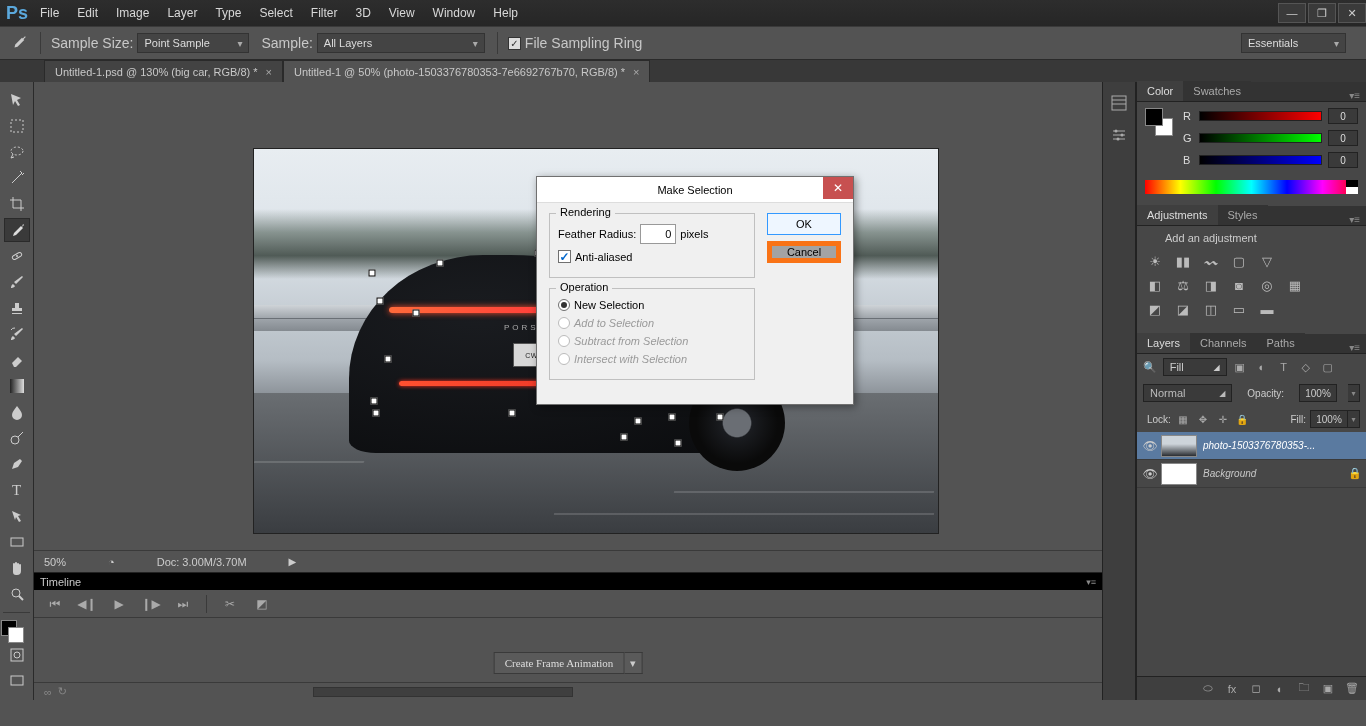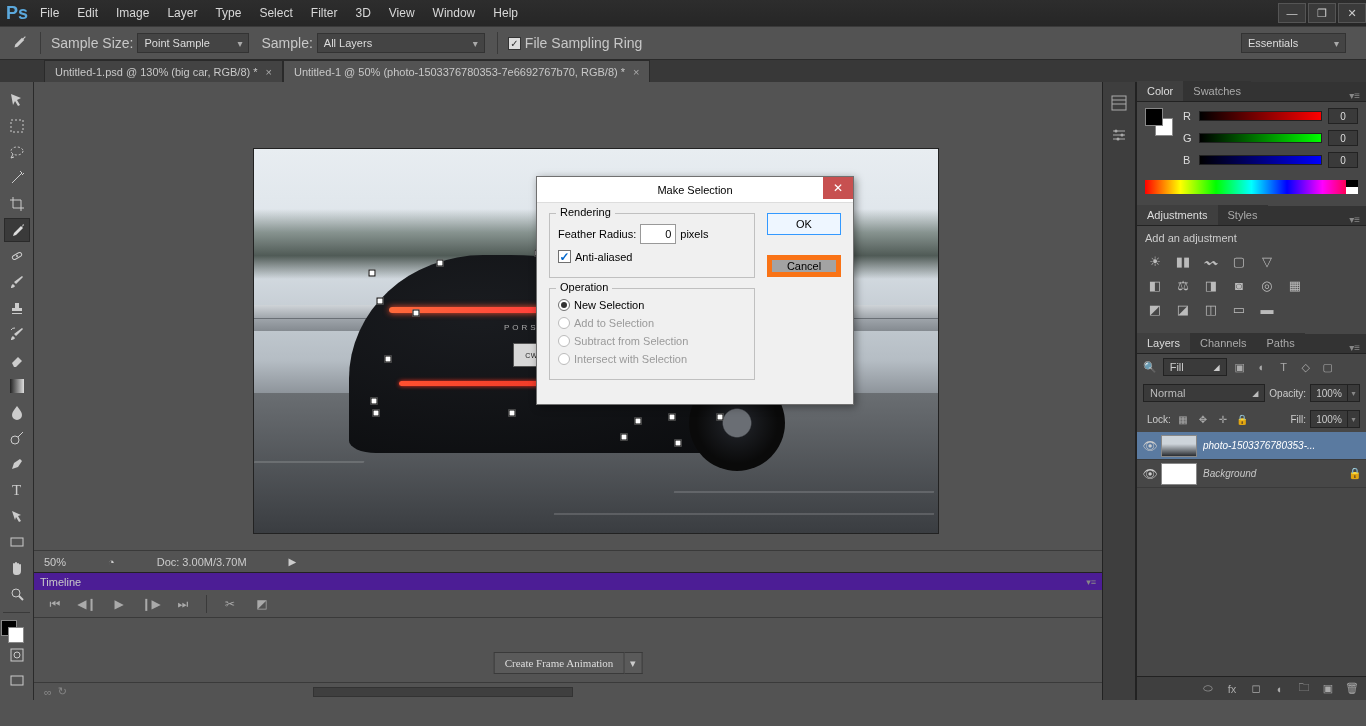--- a/index.html
+++ b/index.html
@@ -62,21 +62,21 @@
 .sl3{bottom:18px;left:300px;width:380px;transform:skewX(-8deg);}
 
 
 .handle { position:absolute; width:7px; height:7px; background:#fff; border:1px solid #000; transform:translate(-50%,-50%);}
 
 
 .status { height:22px; background:#535353; border-top:1px solid #3a3a3a; display:flex; align-items:center; color:#ccc; padding-left:10px; gap:42px;}
 .status .arrow-r { font-size:10px;}
 
 
-.timeline-header { height:18px; background:#4c1d95; border-top:1px solid #222; display:flex; align-items:center; padding-left:6px; color:#c8c8c8; font-size:11px;}
+.timeline-header { height:18px; background:#000000; border-top:1px solid #222; display:flex; align-items:center; padding-left:6px; color:#c8c8c8; font-size:11px;}
 .timeline-header .grip { margin-left:auto; margin-right:6px; font-size:9px; color:#888;}
 .timeline-body { height:110px; background:#535353; position:relative;}
 .tl-controls { display:flex; align-items:center; height:28px; gap:10px; padding-left:10px; border-bottom:1px solid #3a3a3a;}
 .tl-controls .c { width:22px; height:18px; display:flex; align-items:center; justify-content:center; color:#aaa; font-size:12px;}
 .tl-controls .csep { width:1px; height:18px; background:#3a3a3a; margin:0 2px;}
 .frame-btn-wrap { position:absolute; left:50%; top:62px; transform:translateX(-50%); display:flex;}
 .frame-btn { background:#5a5a5a; border:1px solid #3a3a3a; padding:4px 10px; color:#ddd; font-size:11px;font-family:Liberation Serif, serif;}
 .frame-dd { width:18px; background:#5a5a5a; border:1px solid #3a3a3a; border-left:none; display:flex; align-items:center; justify-content:center; color:#ccc;}
 .tl-bottom{position:absolute;bottom:0;left:0;right:0;height:18px;border-top:1px solid #3a3a3a;display:flex;align-items:center;padding-left:10px;gap:6px;color:#888;font-size:10px;}
 .tl-scroll{width:260px;height:10px;border:1px solid #333;background:#3f3f3f;margin-left:240px;}
@@ -103,29 +103,29 @@
 .slider-row .track{flex:1;height:10px;border:1px solid #222;}
 .tr-r{background:linear-gradient(90deg,#000,#f00);}
 .tr-g{background:linear-gradient(90deg,#000,#0f0);}
 .tr-b{background:linear-gradient(90deg,#000,#00f);}
 .slider-row .val{width:30px;height:16px;background:#3a3a3a;border:1px solid #222;color:#ddd;display:flex;align-items:center;justify-content:center;font-size:10px;}
 .spctrm{height:14px;margin-top:6px;background:linear-gradient(90deg,#f00,#ff0,#0f0,#0ff,#00f,#f0f,#f00);position:relative;}
 .spctrm::before{content:"";position:absolute;right:0;top:0;width:12px;height:7px;background:#000;}
 .spctrm::after{content:"";position:absolute;right:0;bottom:0;width:12px;height:7px;background:#fff;}
 
 .adj-panel { padding:6px 8px 10px;}
-.adj-panel .title{color:#ccc; font-size:11px; margin-bottom:8px;}
+.adj-panel .title{color:#ccc; font-size:11px; margin-bottom:8px;margin-left:20px;}
 .adj-row { display:flex; gap:8px; margin-bottom:6px;}
 .adj-row .ic { width:20px; height:18px; display:flex; align-items:center; justify-content:center; color:#bbb; font-size:13px; position:relative;}
 
 .layers-panel { flex:1; display:flex; flex-direction:column; min-height:0;}
 .lp-row1 { display:flex; align-items:center; padding:4px 6px; gap:4px;}
 .lp-row1 .kind{height:18px;background:#3a3a3a;border:1px solid #222;padding:0 6px;display:flex;align-items:center;color:#ccc;font-size:10px;flex:0 0 64px; justify-content:space-between;}
 .lp-row1 .ic{width:18px;height:18px;display:flex;align-items:center;justify-content:center;color:#aaa;font-size:11px;}
-.lp-row2{display:flex;align-items:center;padding:4px 6px;}
+.lp-row2{display:flex;align-items:center;padding:4px 6px;gap:11px;}
 .lp-row2 .mode{flex:1;height:18px;background:#3a3a3a;border:1px solid #222;padding:0 6px;display:flex;align-items:center;color:#bbb;font-size:10px;justify-content:space-between;}
 .lp-lbl{color:#ccc;font-size:10px;margin:0 4px;}
 .lp-row2 .val, .lp-row3 .val {width:38px;height:18px;background:#3a3a3a;border:1px solid #222;color:#ccc;font-size:10px;display:flex;align-items:center;justify-content:center;}
 .lp-row2 .stepper, .lp-row3 .stepper{width:12px;height:18px;border:1px solid #222;border-left:none;background:#3a3a3a;color:#888;display:flex;align-items:center;justify-content:center;font-size:8px;}
 .lp-row3{display:flex;align-items:center;padding:4px 6px;}
 .lp-row3 .ic{width:16px;height:16px;display:flex;align-items:center;justify-content:center;color:#aaa;font-size:10px;margin-right:4px;}
 .layer-list{flex:1;overflow:auto;}
 .layer{display:flex;align-items:center;height:28px;border-bottom:1px solid #3a3a3a;padding:0 2px;}
 .layer.sel{background:#5a7aa0;color:#fff;}
 .layer .eye{width:22px;display:flex;justify-content:center;color:#ccc;font-size:12px;}
@@ -143,23 +143,23 @@
 .dialog .dclose{position:absolute;right:0;top:0;width:30px;height:22px;background:#c75050;color:#fff;display:flex;align-items:center;justify-content:center;font-size:12px;font-family:Arial;}
 .dialog .dbody{padding:10px 12px 14px;display:flex;gap:12px;align-items:flex-start;}
 .dcol{flex:1;}
 .fieldset{border:1px solid #c0c0c0;padding:10px 8px 8px;margin-bottom:10px;position:relative;}
 .fieldset .legend{position:absolute;top:-8px;left:6px;background:#f0f0f0;padding:0 4px;font-size:11px;}
 .frow{display:flex;align-items:center;gap:4px;margin-bottom:6px;font-size:11px;}
 .frow input[type=text]{width:36px;height:20px;border:1px solid #999;font-size:11px;text-align:right;padding-right:4px;}
 .frow .cb{width:13px;height:13px;border:1px solid #707070;background:#fff;display:flex;align-items:center;justify-content:center;color:#0066cc;font-size:12px;font-weight:bold;}
 .frow .radio{width:12px;height:12px;border:1px solid #707070;border-radius:50%;background:#fff;display:flex;align-items:center;justify-content:center;}
 .frow .radio.on::after{content:"";width:6px;height:6px;border-radius:50%;background:#333;}
-.frow.disabled{color:#9a9a9a;}
+.frow.disabled{color:#9a9a9a;font-style:italic;}
 .frow.disabled .radio{border-color:#bbb;}
-.dbtns{display:flex;flex-direction:column;gap:20px;}
+.dbtns{display:flex;flex-direction:column;gap:6px;}
 .dbtn{width:74px;height:22px;border:5px solid #f97316;background:#a3a3a3;display:flex;align-items:center;justify-content:center;font-size:11px;}
 .dbtn.primary{border:1px solid #3399ff;background:#eef6ff;}
 
 svg{display:block;}
 </style>
 </head>
 <body>
 
 <div class="titlebar">
   <div class="logo">

